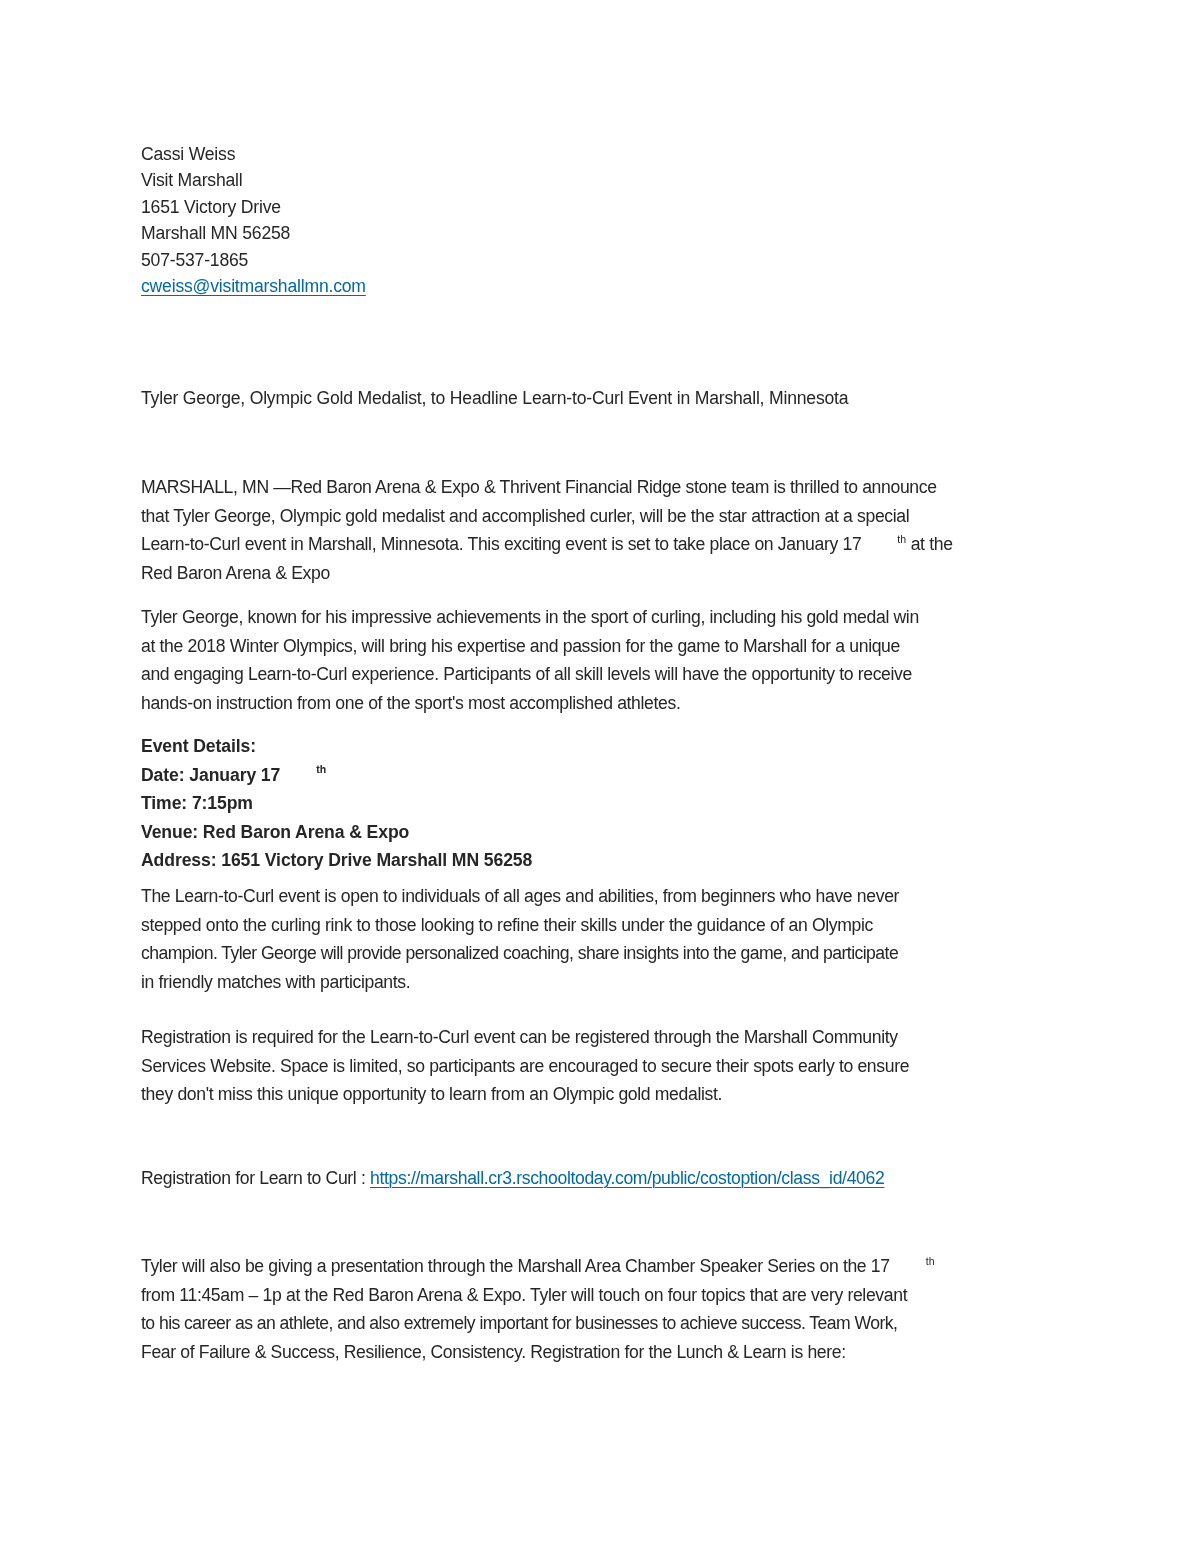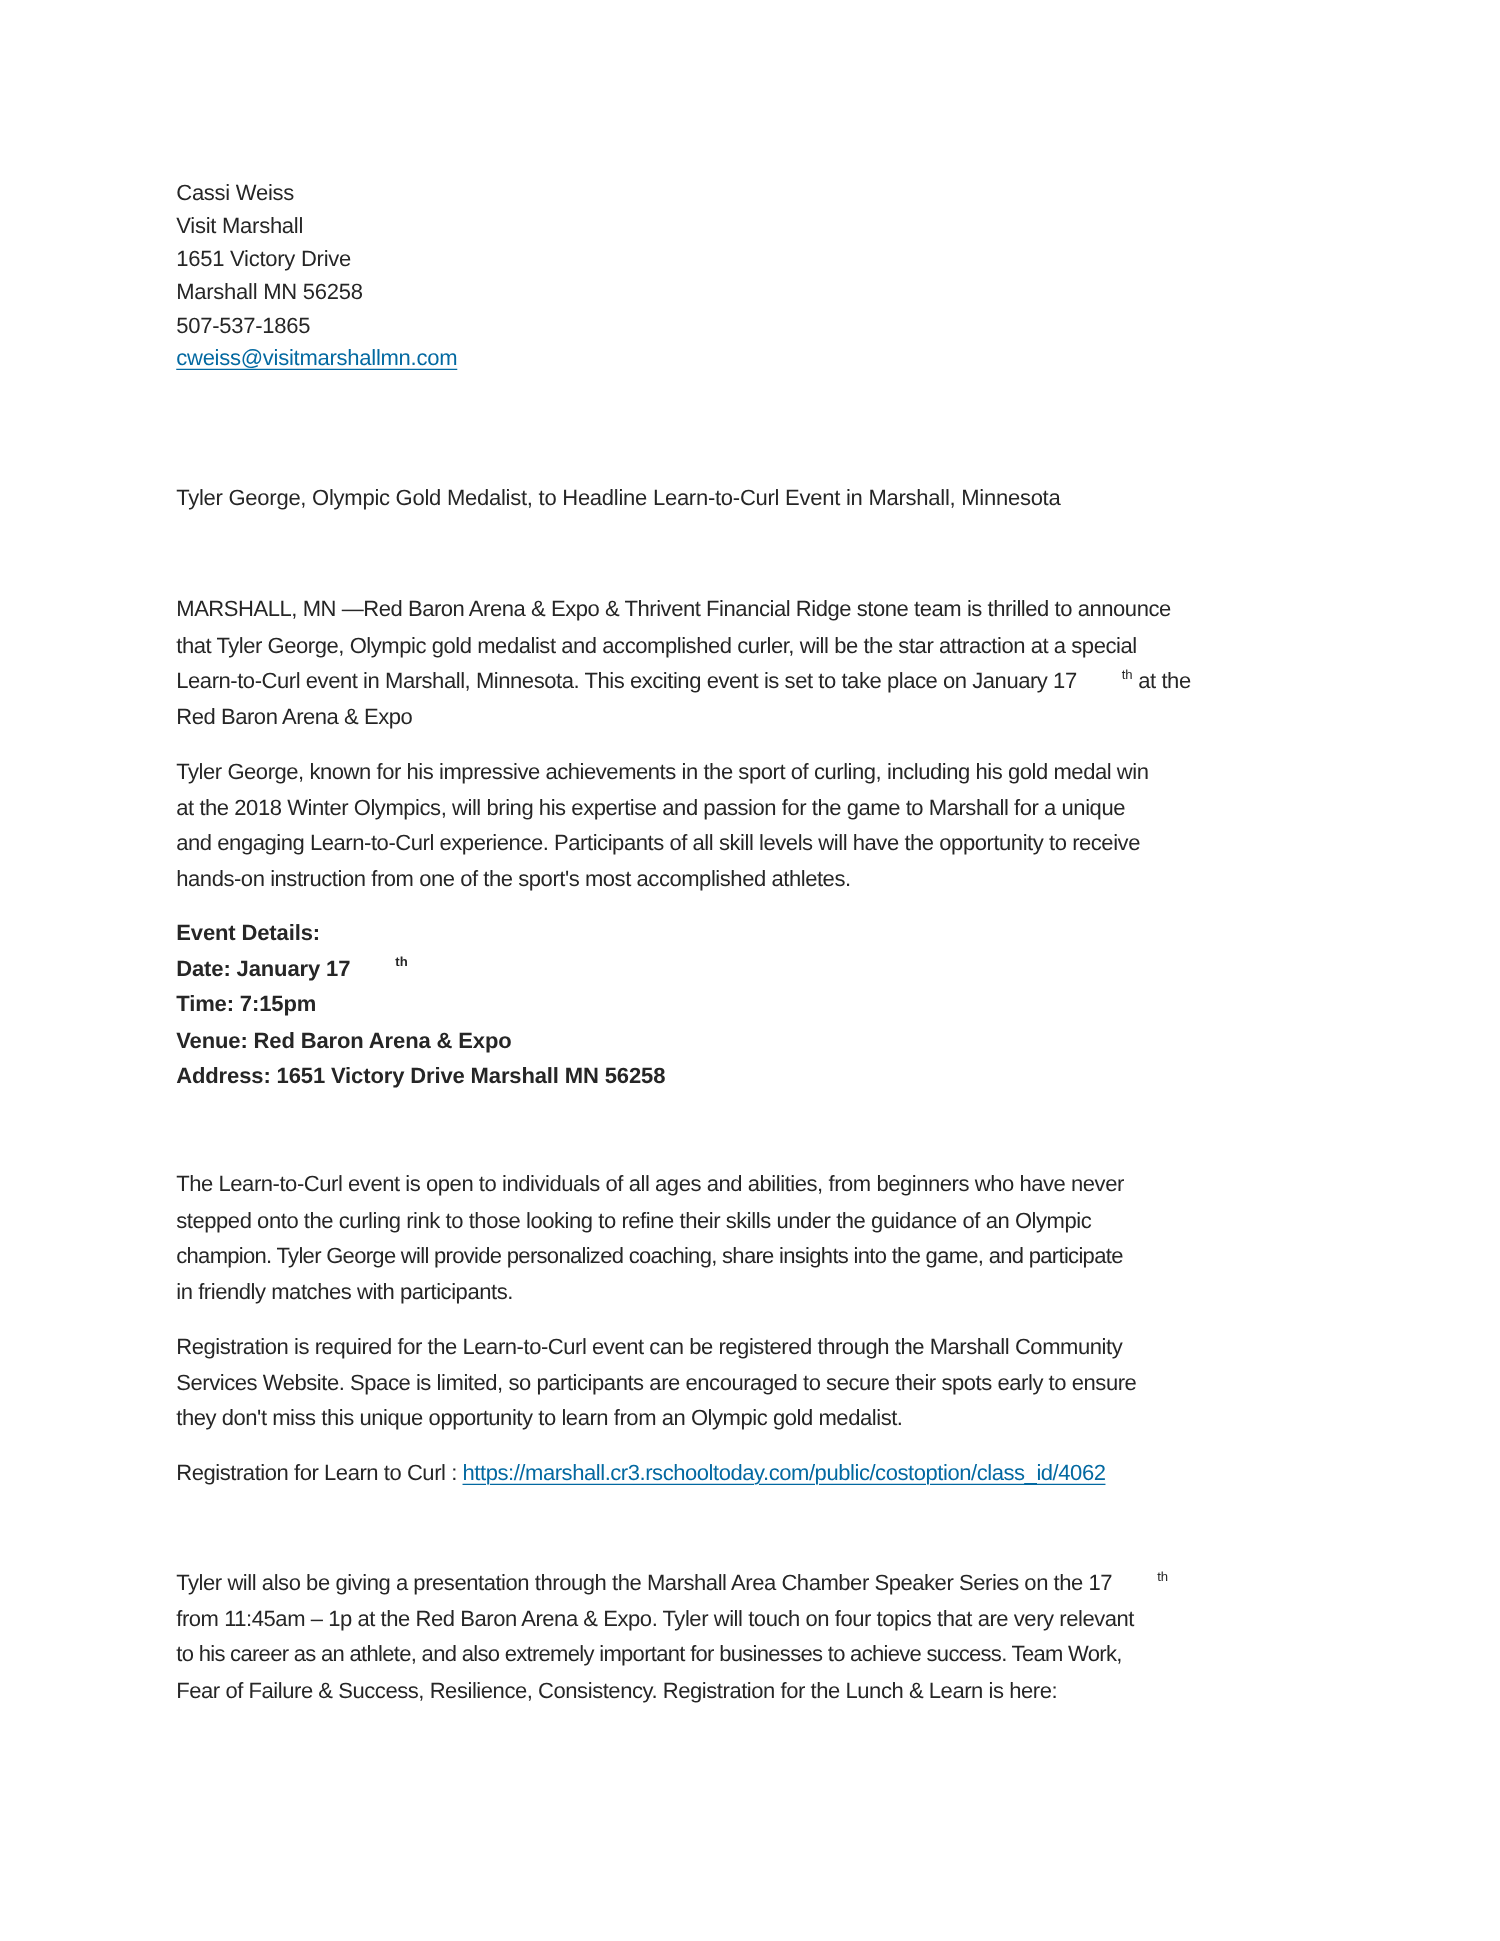--- a/index.html
+++ b/index.html
@@ -90,28 +90,28 @@
   </div>
 
   <div class="block" style="top:732px;font-weight:bold;">
     <span class="line" style="letter-spacing:-0.1px">Event Details:</span>
     <span class="line" style="letter-spacing:-0.1px"><span>Date: January 17</span><sup class="ord">th</sup></span>
     <span class="line" style="letter-spacing:-0.1px">Time: 7:15pm</span>
     <span class="line" style="letter-spacing:-0.1px">Venue: Red Baron Arena &amp; Expo</span>
     <span class="line" style="letter-spacing:-0.1px">Address: 1651 Victory Drive Marshall MN 56258</span>
   </div>
 
-  <div class="block" style="top:933px;">
+  <div class="block" style="top:882px;">
     <span class="line">The Learn-to-Curl event is open to individuals of all ages and abilities, from beginners who have never</span>
     <span class="line">stepped onto the curling rink to those looking to refine their skills under the guidance of an Olympic</span>
     <span class="line narrow">champion. Tyler George will provide personalized coaching, share insights into the game, and participate</span>
     <span class="line">in friendly matches with participants.</span>
   </div>
 
-  <div class="block" style="top:1063px;">
+  <div class="block" style="top:1023px;">
     <span class="line">Registration is required for the Learn-to-Curl event can be registered through the Marshall Community</span>
     <span class="line">Services Website. Space is limited, so participants are encouraged to secure their spots early to ensure</span>
     <span class="line">they don't miss this unique opportunity to learn from an Olympic gold medalist.</span>
   </div>
 
   <div class="block" style="top:1164px;">
     <span class="line"><span>Registration for Learn to Curl : </span><a class="link">https://marshall.cr3.rschooltoday.com/public/costoption/class_id/4062</a></span>
   </div>
 
   <div class="block" style="top:1252px;">

